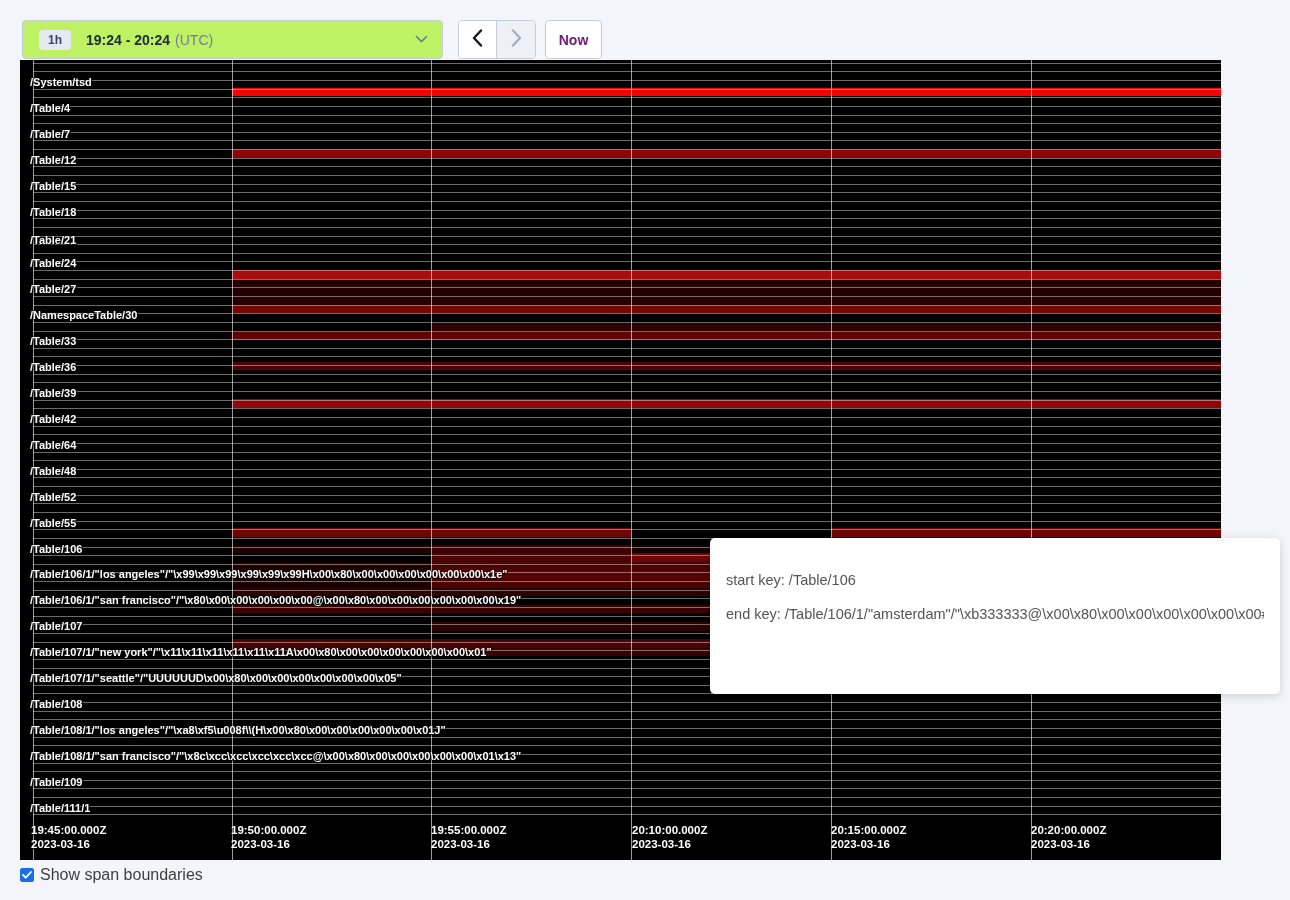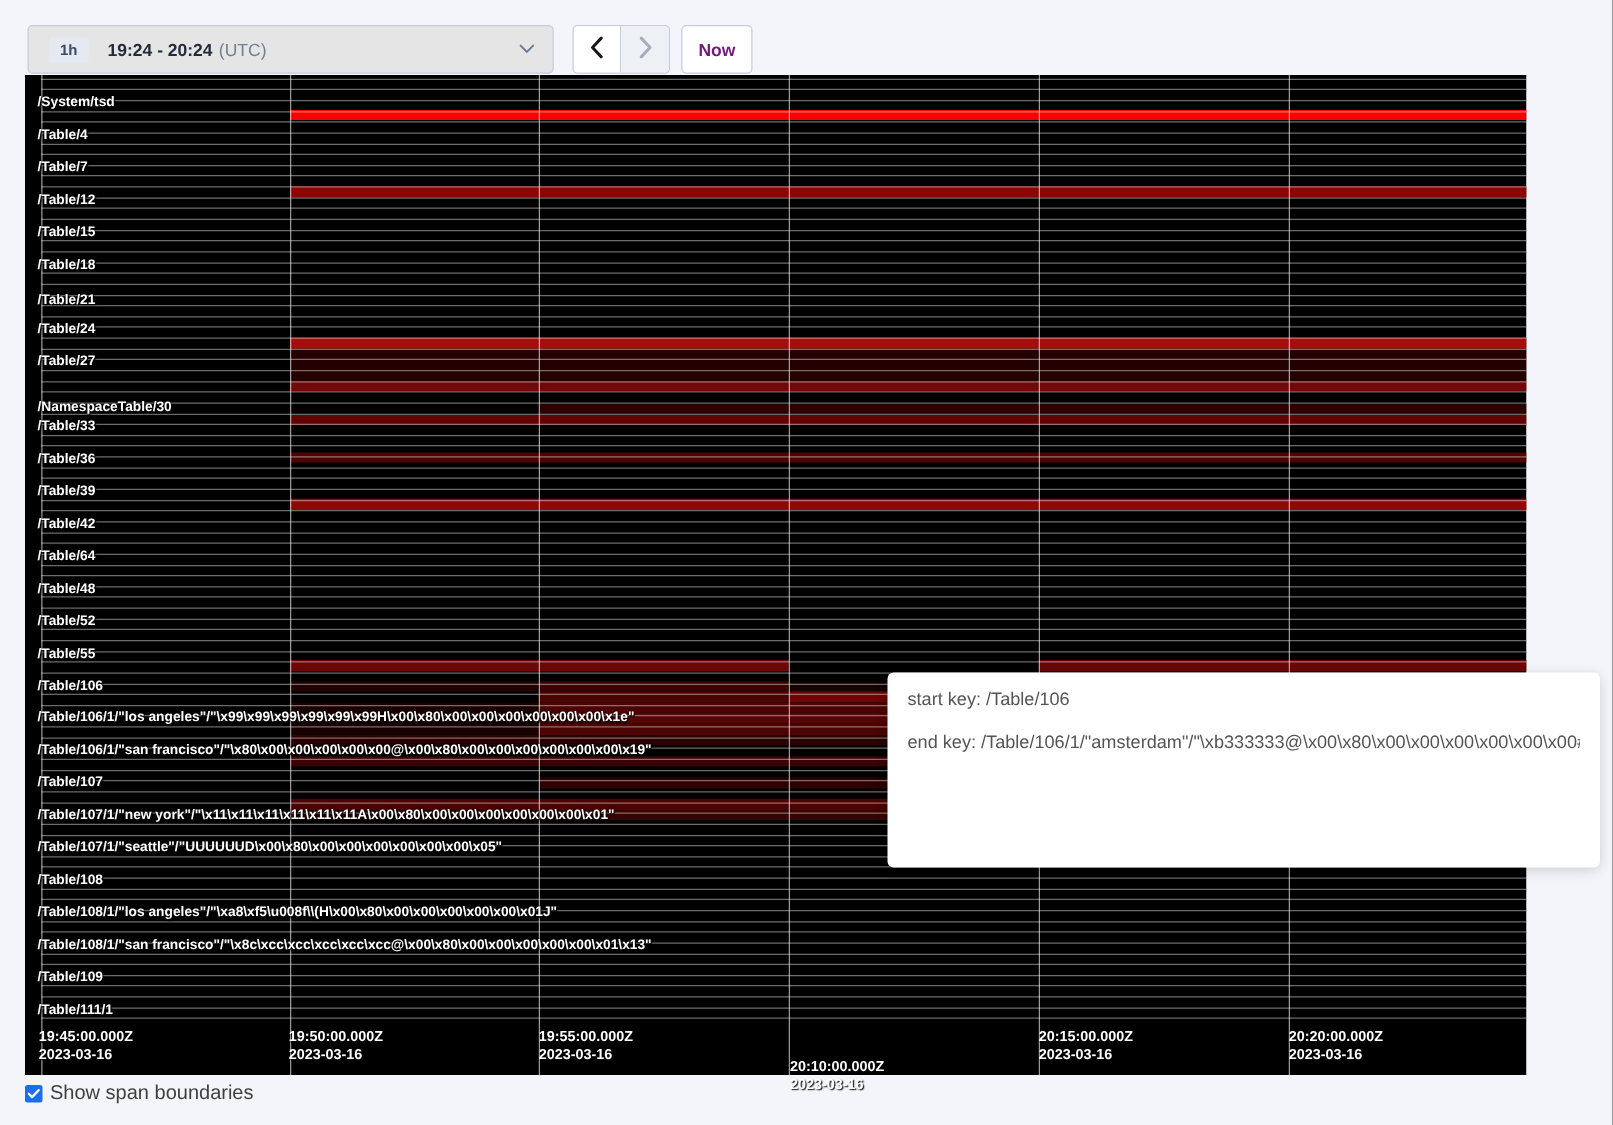--- a/index.html
+++ b/index.html
@@ -5,21 +5,21 @@
   :root{
     --page-bg:#f4f5fa; --accent:#1a6fe8; --chart-bg:#000;
     --hline:rgba(255,255,255,.42); --vline:rgba(255,255,255,.6);
     --border:#c5ccdb; --ink:#232b3a; --muted:#707e95;
   }
   *{margin:0;padding:0;box-sizing:border-box}
   body{background:var(--page-bg);font-family:"Liberation Sans",sans-serif}
   .page{position:relative;width:1290px;height:900px;background:var(--page-bg);overflow:hidden}
 
   
-  .time-dropdown{position:absolute;left:22px;top:20px;width:421px;height:39px;background:#e5e5e5;
+  .time-dropdown{position:absolute;left:22px;top:20px;width:421px;height:39px;background:#bef264;
     border:1px solid var(--border);border-radius:4px;display:flex;align-items:center;
     padding:0 14px 0 16px;cursor:pointer}
   .duration-badge{background:#e4e9f2;color:#3a4a66;font-size:12px;font-weight:bold;
     padding:4px 9px;border-radius:3px;margin-right:15px;line-height:1}
   .range-text{font-size:14px;color:var(--ink);font-weight:bold;white-space:nowrap}
   .range-zone{color:var(--muted);font-weight:normal;margin-left:5px}
   .dd-chevron{margin-left:auto;display:flex;align-items:center}
   .nav-group{position:absolute;left:458px;top:20px;height:39px;border:1px solid var(--border);
     border-radius:4px;overflow:hidden;display:flex;background:#fff}
   .nav-btn{width:38px;height:100%;border:none;background:#fff;display:flex;align-items:center;
@@ -36,21 +36,21 @@
   .hline{position:absolute;height:1px;background:var(--hline)}
   .vline{position:absolute;width:1px;top:0;height:100%;background:var(--vline)}
   .rowlabel{position:absolute;color:#fff;font-size:11px;font-weight:bold;line-height:14px;
     white-space:nowrap;text-shadow:1px 1px 1px rgba(0,0,0,.95), 0 0 2px #000}
   .axistick{position:absolute;color:#fff;font-size:11.5px;font-weight:bold;line-height:14px;
     white-space:nowrap;text-shadow:1px 1px 1px rgba(0,0,0,.95)}
   .axistick span{display:block}
 
   
   .tooltip{position:absolute;left:710px;top:538px;width:570px;height:156px;background:#fff;
-    border-radius:5px;box-shadow:0 2px 10px rgba(0,0,0,.16);padding:6px 16px;z-index:10}
+    border-radius:5px;box-shadow:0 2px 10px rgba(0,0,0,.16);padding:26px 16px;z-index:10}
   .tooltip .tline{font-size:14.5px;color:#545454;line-height:33.5px;white-space:nowrap;
     overflow:hidden}
 
   
   .footer{position:absolute;left:20px;top:866px;display:flex;align-items:center;gap:6px}
   .cbx{width:14px;height:14px;border-radius:2px;border:1px solid #9aa5b5;background:#fff;
     display:inline-flex;align-items:center;justify-content:center;cursor:pointer}
   .cbx.checked{background:var(--accent);border-color:var(--accent)}
   .cbx svg{display:none}
   .cbx.checked svg{display:block}
@@ -215,21 +215,21 @@
       <div class="vline" style="left: 1011px;"></div>
       <div class="rowlabel" style="left: 10px; top: 15px;">/System/tsd</div>
       <div class="rowlabel" style="left: 10px; top: 40.92px;">/Table/4</div>
       <div class="rowlabel" style="left: 10px; top: 66.84px;">/Table/7</div>
       <div class="rowlabel" style="left: 10px; top: 92.76px;">/Table/12</div>
       <div class="rowlabel" style="left: 10px; top: 118.68px;">/Table/15</div>
       <div class="rowlabel" style="left: 10px; top: 144.6px;">/Table/18</div>
       <div class="rowlabel" style="left: 10px; top: 173px;">/Table/21</div>
       <div class="rowlabel" style="left: 10px; top: 196.44px;">/Table/24</div>
       <div class="rowlabel" style="left: 10px; top: 222.36px;">/Table/27</div>
-      <div class="rowlabel" style="left: 10px; top: 248.28px; margin-top: 11px;">/NamespaceTable/30</div>
+      <div class="rowlabel" style="left: 10px; top: 248.28px;">/NamespaceTable/30</div>
       <div class="rowlabel" style="left: 10px; top: 274.2px;">/Table/33</div>
       <div class="rowlabel" style="left: 10px; top: 300.12px;">/Table/36</div>
       <div class="rowlabel" style="left: 10px; top: 326.04px;">/Table/39</div>
       <div class="rowlabel" style="left: 10px; top: 351.96px;">/Table/42</div>
       <div class="rowlabel" style="left: 10px; top: 377.88px;">/Table/64</div>
       <div class="rowlabel" style="left: 10px; top: 403.8px;">/Table/48</div>
       <div class="rowlabel" style="left: 10px; top: 429.72px;">/Table/52</div>
       <div class="rowlabel" style="left: 10px; top: 455.64px;">/Table/55</div>
       <div class="rowlabel" style="left: 10px; top: 481.56px;">/Table/106</div>
       <div class="rowlabel" style="left: 10px; top: 507.48px;">/Table/106/1/"los angeles"/"\x99\x99\x99\x99\x99\x99H\x00\x80\x00\x00\x00\x00\x00\x00\x1e"</div>
@@ -247,21 +247,21 @@
         <span>2023-03-16</span>
       </div>
       <div class="axistick" style="left: 211px; top: 763px;">
         <span>19:50:00.000Z</span>
         <span>2023-03-16</span>
       </div>
       <div class="axistick" style="left: 411px; top: 763px;">
         <span>19:55:00.000Z</span>
         <span>2023-03-16</span>
       </div>
-      <div class="axistick" style="left: 612px; top: 763px; margin-top: 24px;">
+      <div class="axistick" style="left: 612px; top: 763px;">
         <span>20:10:00.000Z</span>
         <span>2023-03-16</span>
       </div>
       <div class="axistick" style="left: 811px; top: 763px;">
         <span>20:15:00.000Z</span>
         <span>2023-03-16</span>
       </div>
       <div class="axistick" style="left: 1011px; top: 763px;">
         <span>20:20:00.000Z</span>
         <span>2023-03-16</span>

